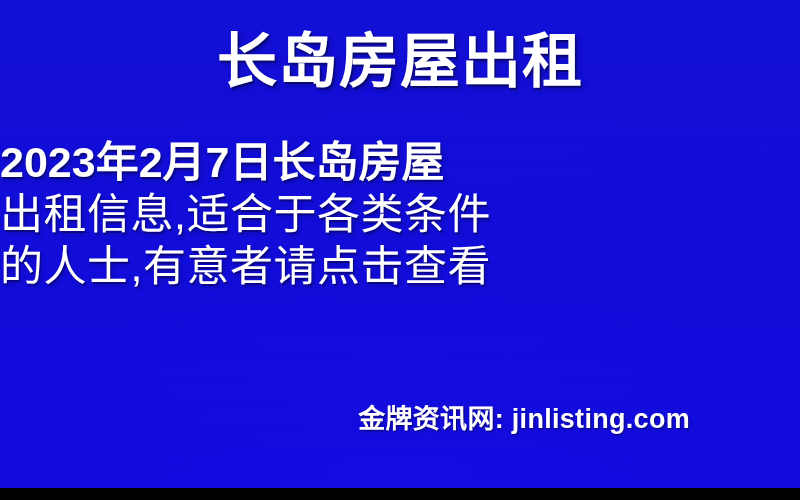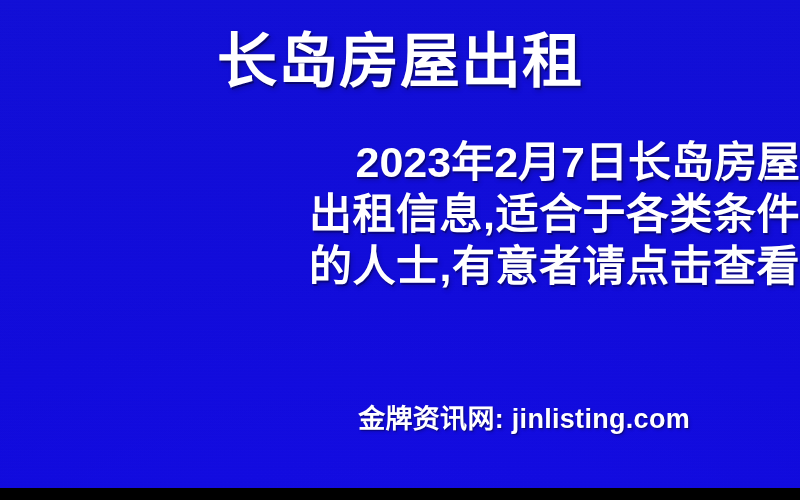--- a/index.html
+++ b/index.html
@@ -56,29 +56,29 @@
     text-shadow:
       1.5px 2px 0 rgba(0,0,0,0.34),
       2.5px 3px 5px rgba(0,0,0,0.26);
   }
 
   .body-block {
     position: absolute;
     left: 0;
     right: 0;
     top: 136px;
-    text-align: right;
+    text-align: left;
   }
 
   .body-line {
     display: block;
     color: #FFFFFF;
     font-size: 43px;
     line-height: 52px;
-    font-weight: 700;
+    font-weight: 400;
     letter-spacing: 0.5px;
     white-space: nowrap;
     text-shadow:
       1.2px 1.6px 0 rgba(0,0,0,0.30),
       2px 2.5px 4px rgba(0,0,0,0.22);
   }
 
   .body-line.is-date {
     font-weight: 600;
     letter-spacing: 0px;

